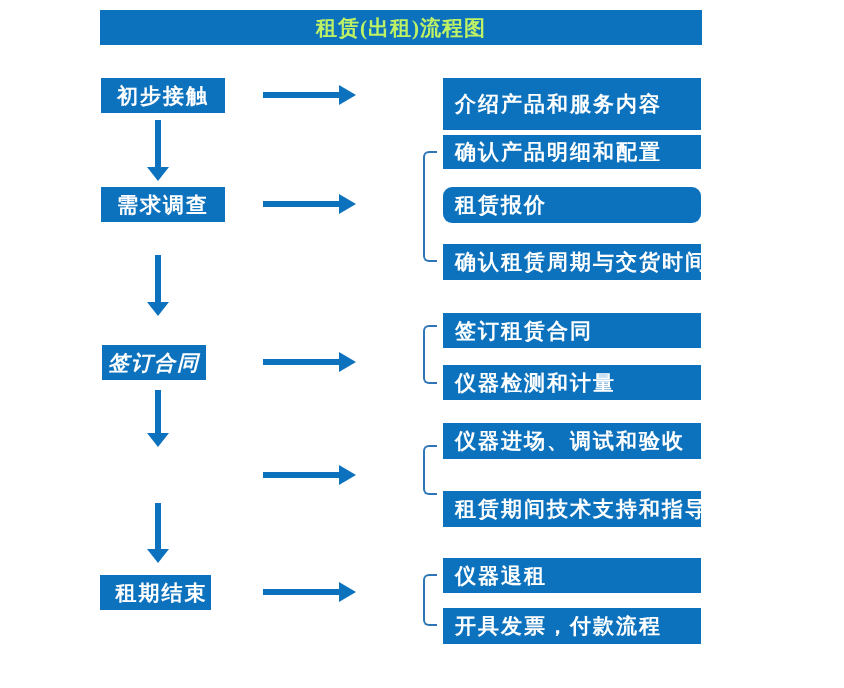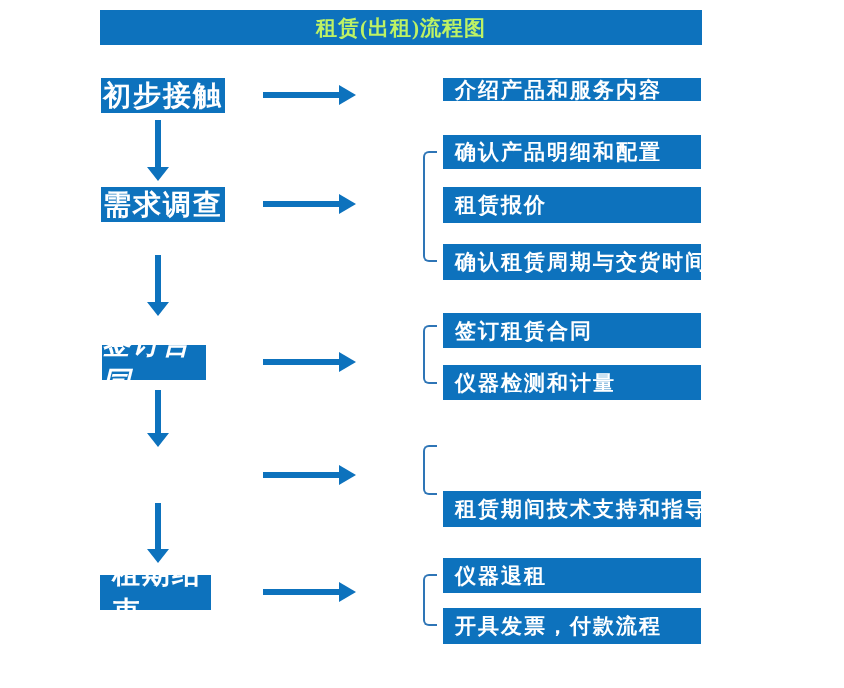--- a/index.html
+++ b/index.html
@@ -17,21 +17,21 @@
   .banner{
     position:absolute;left:100px;top:10px;width:602px;height:35px;
     background:var(--primary);color:#bef264;
     display:flex;align-items:center;justify-content:center;
     font-size:21px;font-weight:bold;letter-spacing:1px;
   }
   .stage{
     position:absolute;height:35px;
     background:var(--primary);color:#fff;
     display:flex;align-items:center;justify-content:center;
-    font-size:28px;font-weight:bold;letter-spacing:2px;
+    font-size:21px;font-weight:bold;letter-spacing:2px;
     box-sizing:border-box;
   }
   .detail{
     position:absolute;left:443px;width:258px;height:36px;
     background:var(--primary);color:#fff;
     display:flex;align-items:center;
     padding-left:12px;box-sizing:border-box;
     font-size:21px;font-weight:bold;letter-spacing:2px;
     white-space:nowrap;
   }
@@ -85,23 +85,24 @@
   <div class="h-arrow" style="left:263px;top:194px;"></div>
   <div class="h-arrow" style="left:263px;top:352px;"></div>
   <div class="h-arrow" style="left:263px;top:465px;"></div>
   <div class="h-arrow" style="left:263px;top:582px;"></div>
 
   <div class="bracket" style="top:151px;height:111px;"></div>
   <div class="bracket" style="top:325px;height:59px;"></div>
   <div class="bracket" style="top:445px;height:50px;"></div>
   <div class="bracket" style="top:574px;height:52px;"></div>
 
-  <div class="detail" style="top:78px;height:23px;">介绍产品和服务内容</div>
+  <div class="detail" style="top:78px;height:52px;">介绍产品和服务内容</div>
   <div class="detail" style="top:135px;height:34px;">确认产品明细和配置</div>
-  <div class="detail" style="top:187px;height:36px;">租赁报价</div>
+  <div class="detail" style="top:187px;height:36px;border-radius:9px;">租赁报价</div>
   <div class="detail" style="top:244px;height:36px;">确认租赁周期与交货时间</div>
   <div class="detail" style="top:313px;height:35px;">签订租赁合同</div>
   <div class="detail" style="top:365px;height:35px;">仪器检测和计量</div>
+  <div class="detail" style="top:423px;height:36px;">仪器进场、调试和验收</div>
   <div class="detail" style="top:491px;height:36px;">租赁期间技术支持和指导</div>
   <div class="detail" style="top:558px;height:35px;">仪器退租</div>
   <div class="detail" style="top:608px;height:36px;">开具发票，付款流程</div>
 
 </div>
 
 </body></html>

